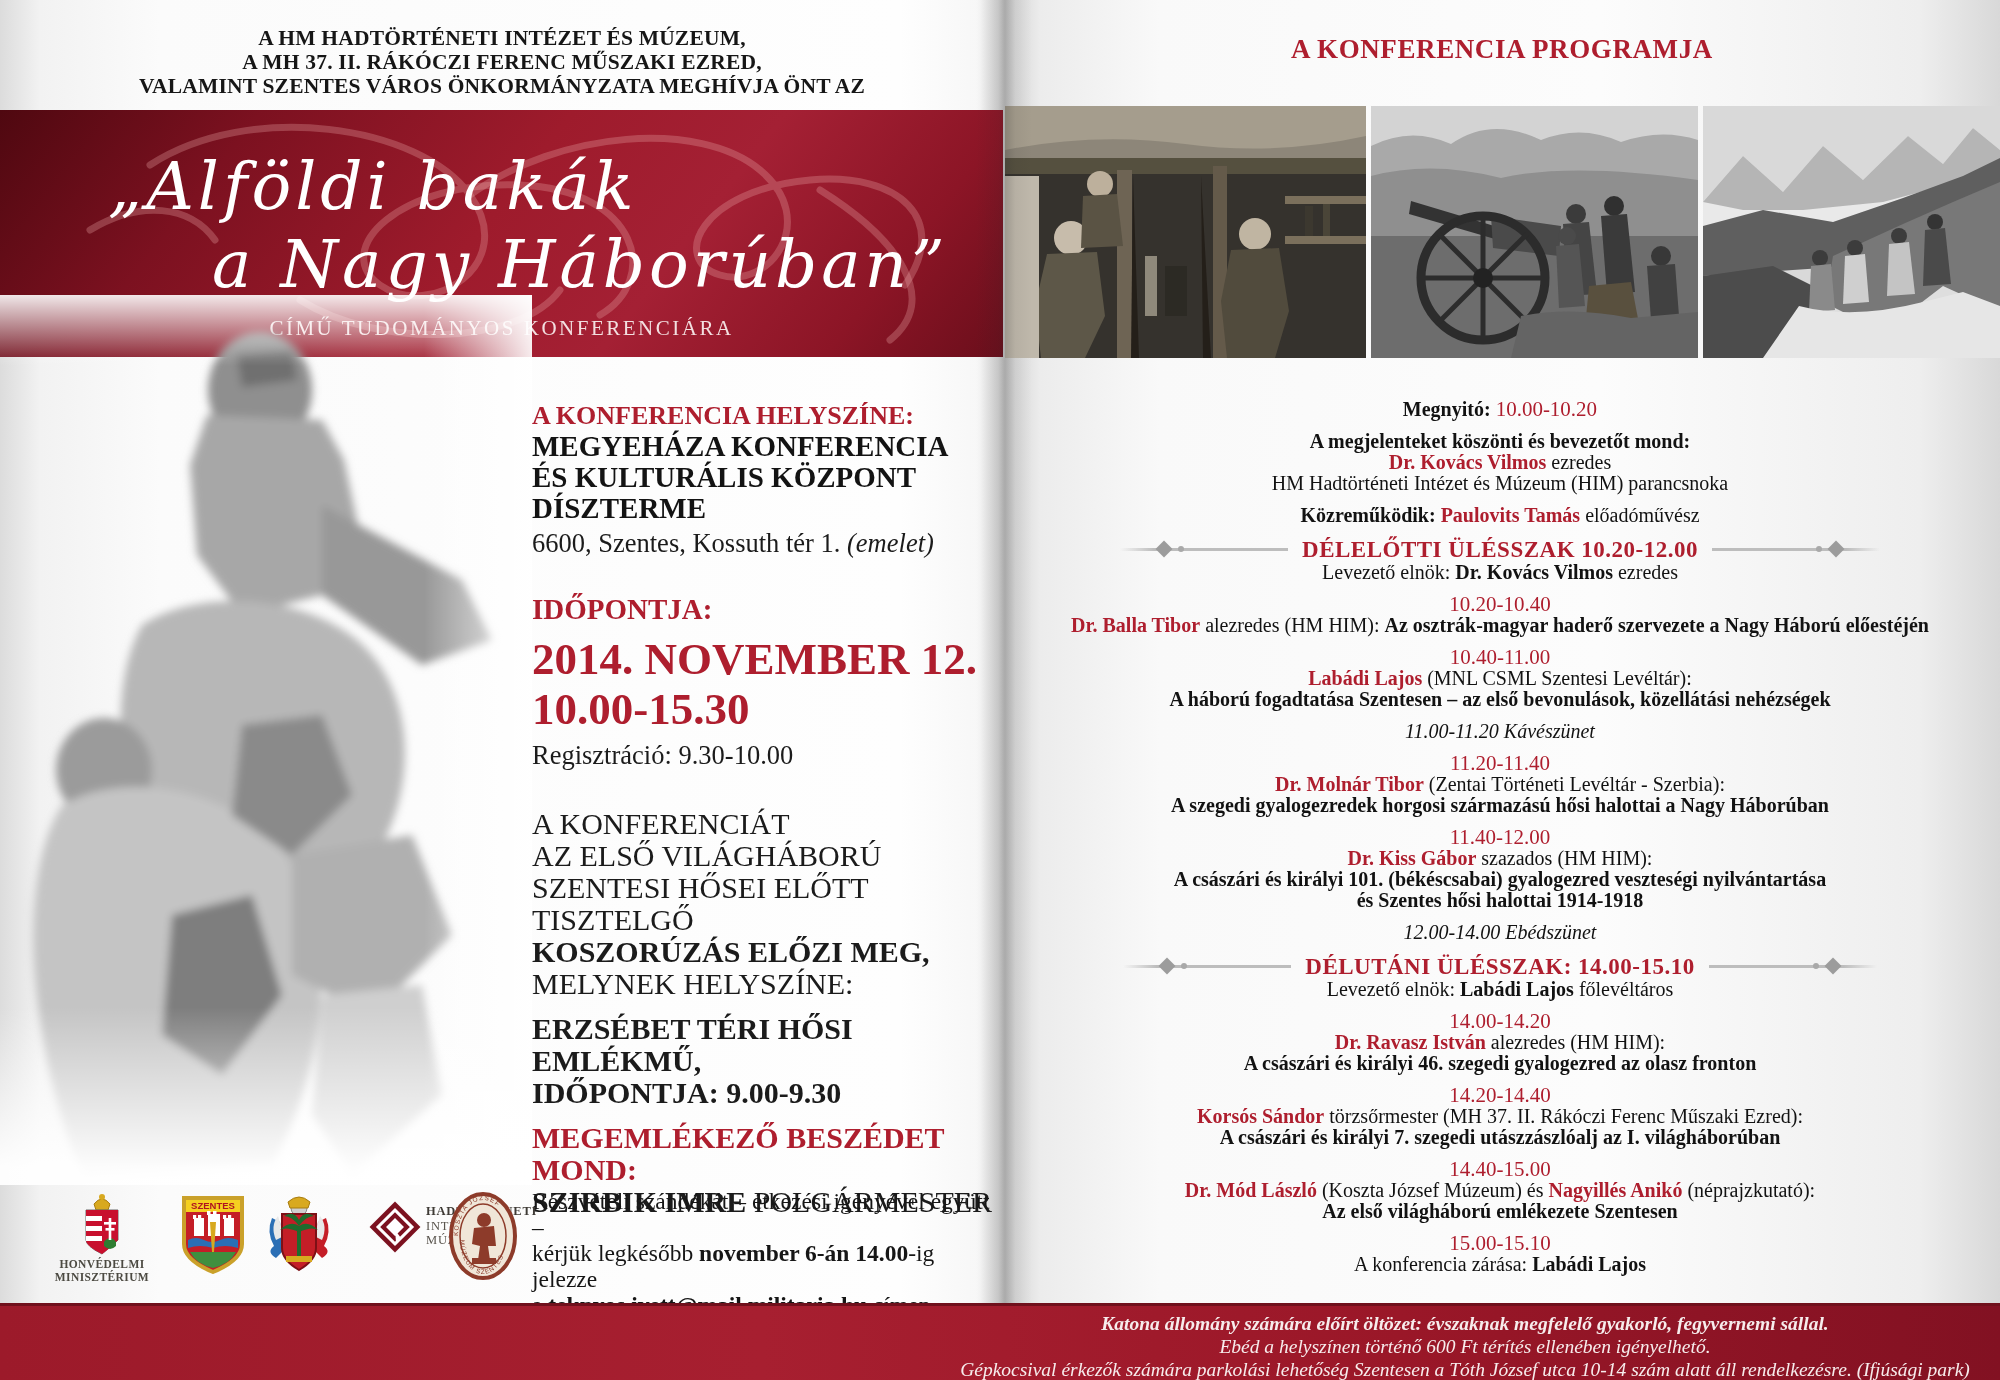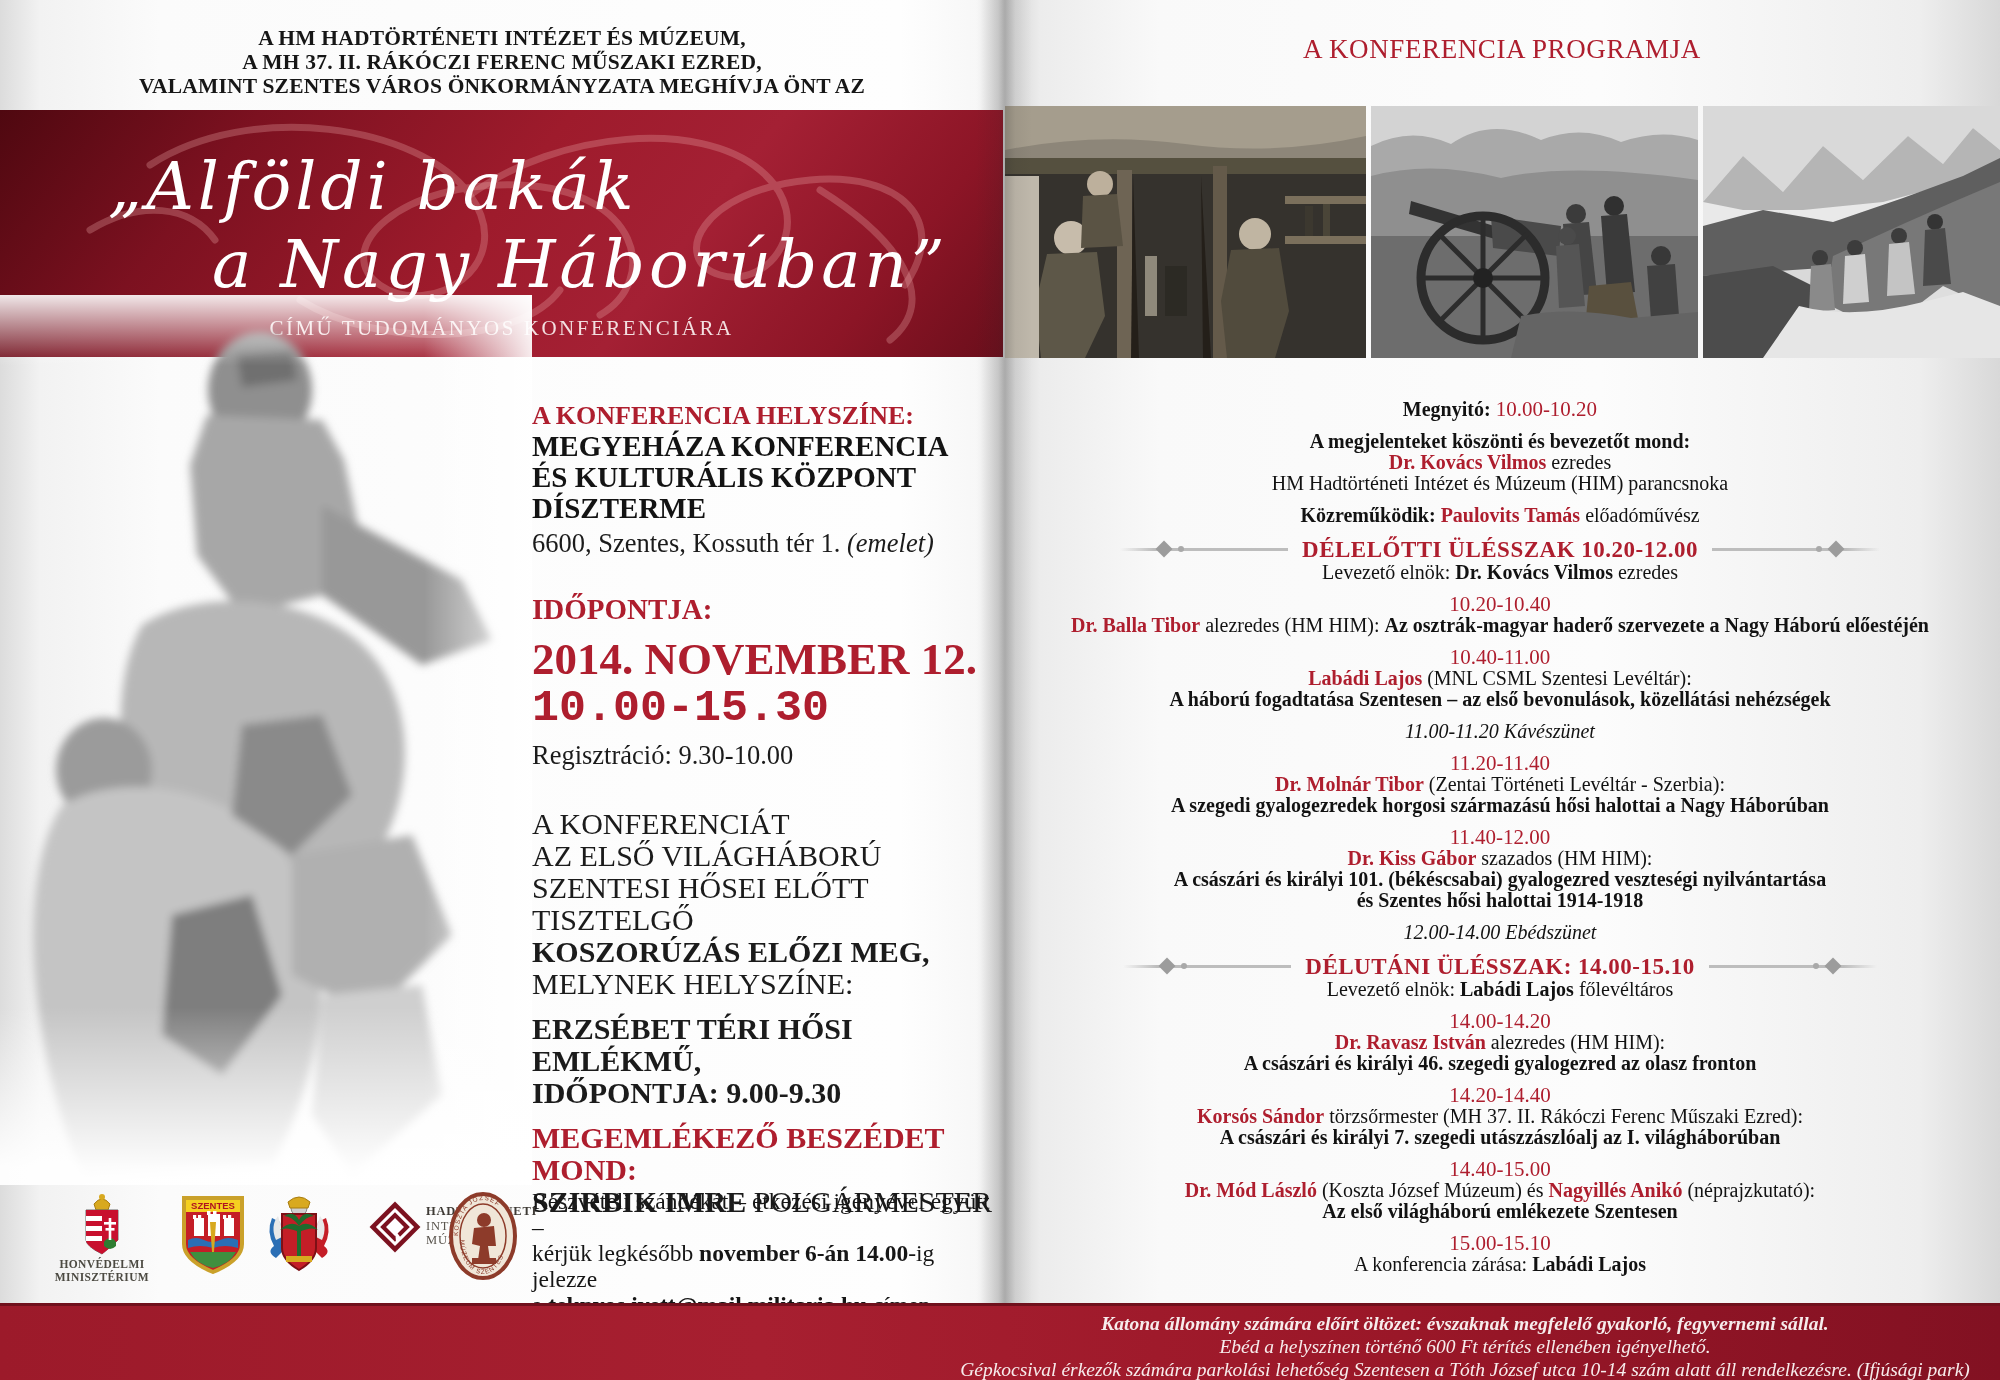--- a/index.html
+++ b/index.html
@@ -29,41 +29,41 @@
                linear-gradient(90deg,rgba(255,255,255,0) 80%,rgba(255,255,255,.9) 100%);}
 
   .venue{position:absolute;left:532px;top:400px;width:460px;}
   .venue .lbl{color:#ae1e2e;font-weight:bold;font-size:26px;line-height:31px;}
   .venue .nm{color:#131313;font-weight:bold;font-size:29px;line-height:31px;}
   .venue .addr{color:#1b1b1b;font-size:26.5px;margin-top:4px;}
 
   .when{position:absolute;left:532px;top:563px;width:460px;color:#ae1e2e;margin-top:30px;}
   .when .lbl{font-weight:bold;font-size:29px;}
   .when .date{font-weight:bold;font-size:45px;line-height:50px;margin-top:8px;}
-  .when .time{font-weight:bold;font-size:45px;line-height:50px;font-family:Liberation Mono, monospace;}
+  .when .time{font-weight:bold;font-size:45px;line-height:50px;}
   .when .reg{color:#1b1b1b;font-size:26.5px;margin-top:6px;}
 
   .wreath{position:absolute;left:532px;top:808px;width:470px;color:#1b1b1b;
     font-size:30px;line-height:32px;}
   .wreath .pl.gap{margin-top:13px;}
 
   .rsvp{position:absolute;left:532px;top:1188px;width:470px;color:#161616;
     font-size:23.5px;line-height:26px;}
 
   .logos{position:absolute;left:28px;top:1186px;width:480px;height:110px;}
   .logo{position:absolute;}
   .logo-caption{position:absolute;width:120px;text-align:center;color:#4c4a42;
     font-weight:bold;font-size:11.5px;line-height:13px;letter-spacing:.4px;}
   .him-text{position:absolute;left:50px;top:12px;width:110px;color:#59544d;
     font-size:12.5px;line-height:14.5px;letter-spacing:.8px;}
   .him-text .b{font-weight:bold;color:#3f3b36;}
 
   
   .prog-title{position:absolute;left:1004px;top:34px;width:996px;text-align:center;
-    color:#ae1e2e;font-weight:normal;font-size:27px;letter-spacing:.6px;}
+    color:#ae1e2e;font-weight:bold;font-size:27px;letter-spacing:.6px;}
 
   .photo{position:absolute;top:106px;height:252px;background:#777;}
   .photo svg{display:block;width:100%;height:100%;}
   #photo1{left:1005px;width:361px;}
   #photo2{left:1371px;width:327px;}
   #photo3{left:1703px;width:297px;}
 
   .program{position:absolute;left:1012px;top:399px;width:976px;text-align:center;
     color:#121212;font-size:20px;line-height:21px;}
   .program .pl.gap{margin-top:11px;}

